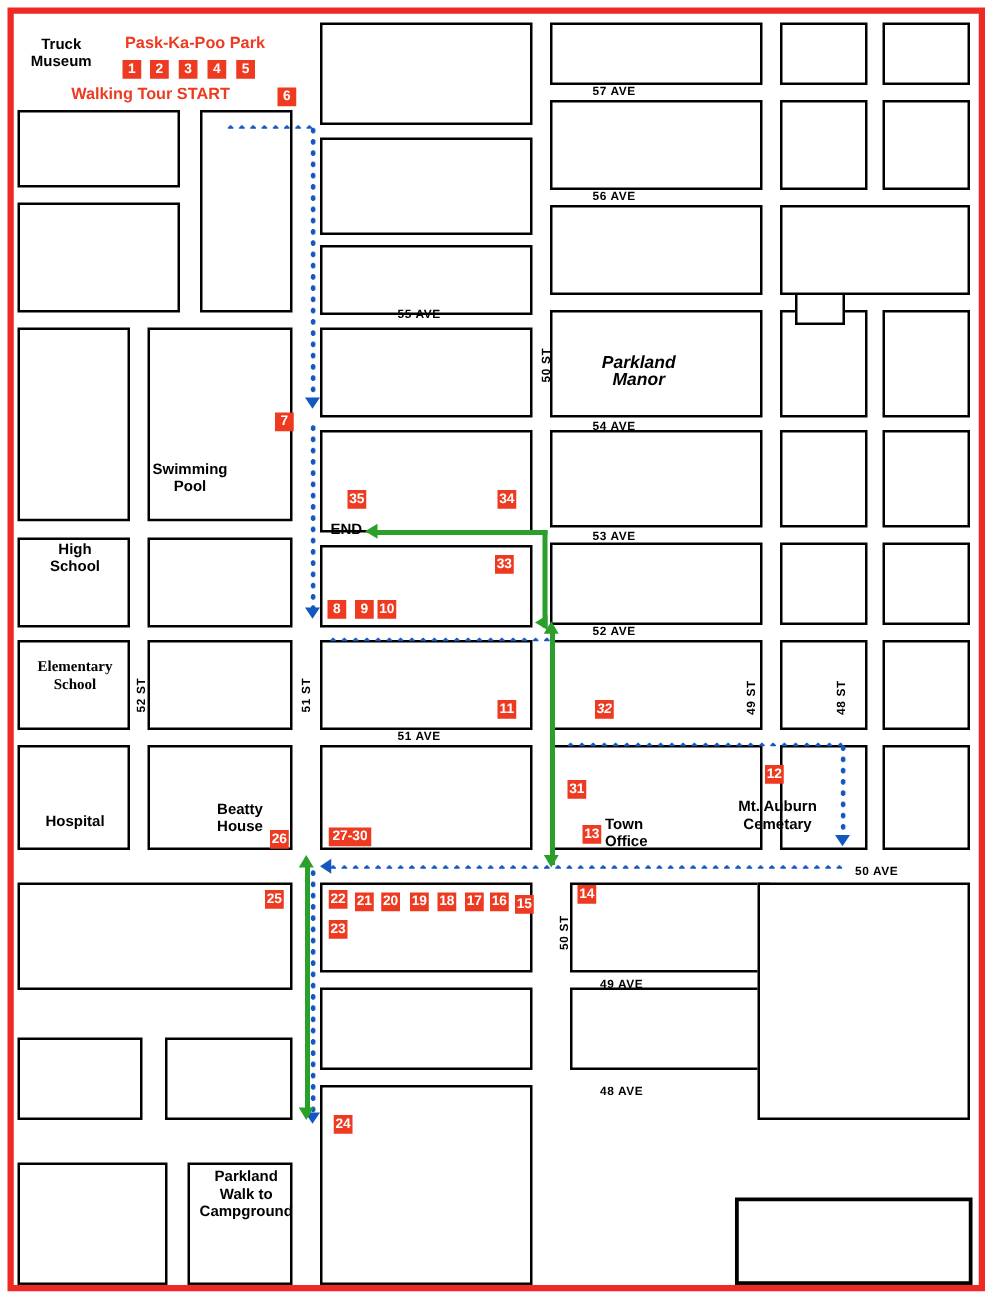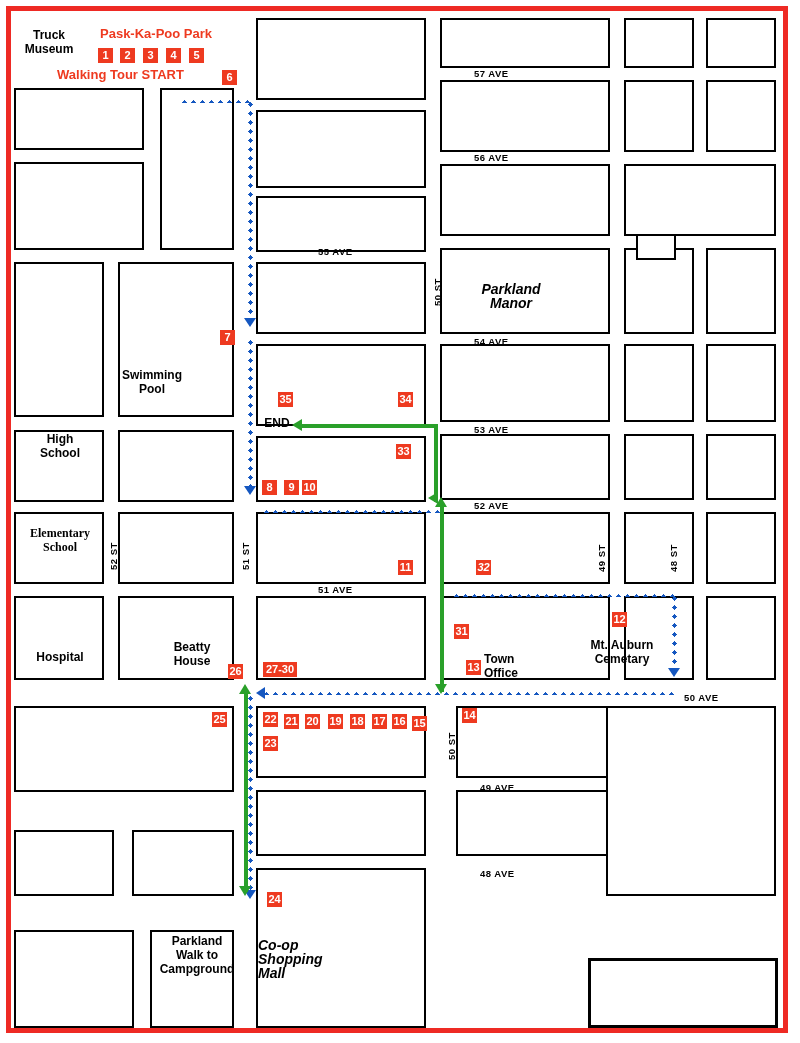--- a/index.html
+++ b/index.html
@@ -234,23 +234,20 @@
 School</div>
   <div class="lbl" style="left:18px;top:650px;width:84px;">Hospital</div>
   <div class="lbl" style="left:152px;top:640px;width:80px;">Beatty
 House</div>
   <div class="lbl big" style="left:456px;top:282px;width:110px;">Parkland
 Manor</div>
   <div class="lbl small" style="left:568px;top:638px;width:108px;">Mt. Auburn
 Cemetary</div>
   <div class="lbl small" style="left:484px;top:652px;width:50px;text-align:left;">Town
 Office</div>
-  <div class="lbl big" style="left:258px;top:938px;width:100px;text-align:left;">Co-op
-Shopping
-Mall</div>
   <div class="lbl small" style="left:152px;top:934px;width:90px;">Parkland
 Walk to
 Campground</div>
 
   <div class="lbl" style="left:258px;top:416px;width:38px;">END</div>
 
   <div class="street" style="left:474px;top:68px;">57 AVE</div>
   <div class="street" style="left:474px;top:152px;">56 AVE</div>
   <div class="street" style="left:318px;top:246px;">55 AVE</div>
   <div class="street" style="left:474px;top:336px;">54 AVE</div>
@@ -286,21 +283,21 @@
   <div class="stop" style="left:392px;top:714px;">16</div>
   <div class="stop" style="left:372px;top:714px;">17</div>
   <div class="stop" style="left:350px;top:714px;">18</div>
   <div class="stop" style="left:328px;top:714px;">19</div>
   <div class="stop" style="left:305px;top:714px;">20</div>
   <div class="stop" style="left:284px;top:714px;">21</div>
   <div class="stop" style="left:263px;top:712px;">22</div>
   <div class="stop" style="left:263px;top:736px;">23</div>
   <div class="stop" style="left:267px;top:892px;">24</div>
   <div class="stop" style="left:212px;top:712px;">25</div>
-  <div class="stop" style="left:216px;top:664px;margin-left:12px;">26</div>
+  <div class="stop" style="left:216px;top:664px;">26</div>
   <div class="stop wide" style="left:263px;top:662px;">27-30</div>
   <div class="stop" style="left:454px;top:624px;">31</div>
   <div class="stop" style="left:476px;top:560px;font-style:italic;">32</div>
   <div class="stop" style="left:396px;top:444px;">33</div>
   <div class="stop" style="left:398px;top:392px;">34</div>
   <div class="stop" style="left:278px;top:392px;">35</div>
 
   <div class="border-frame"></div>
 </div>
 

